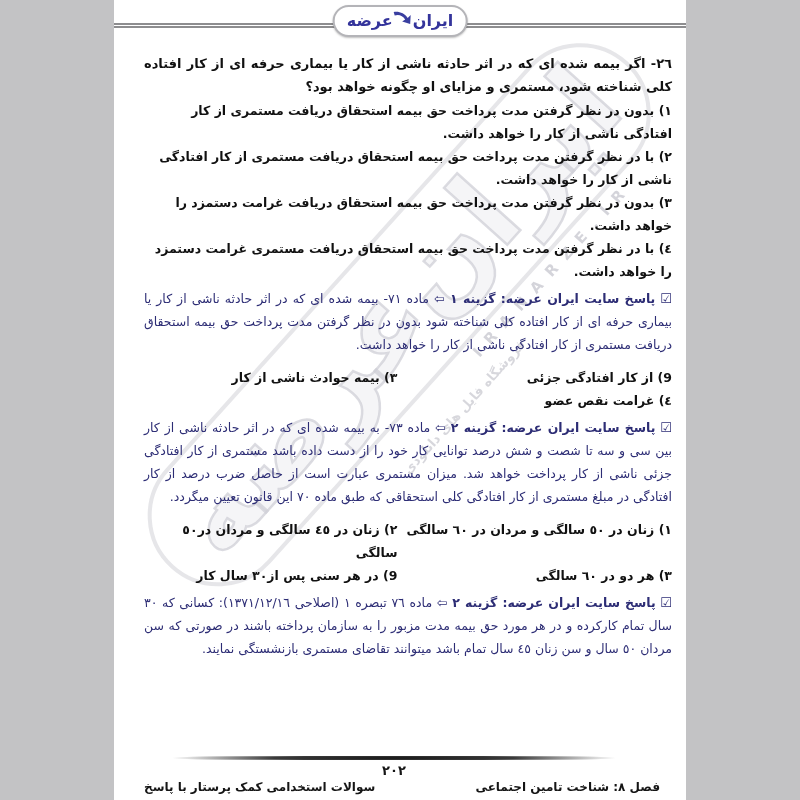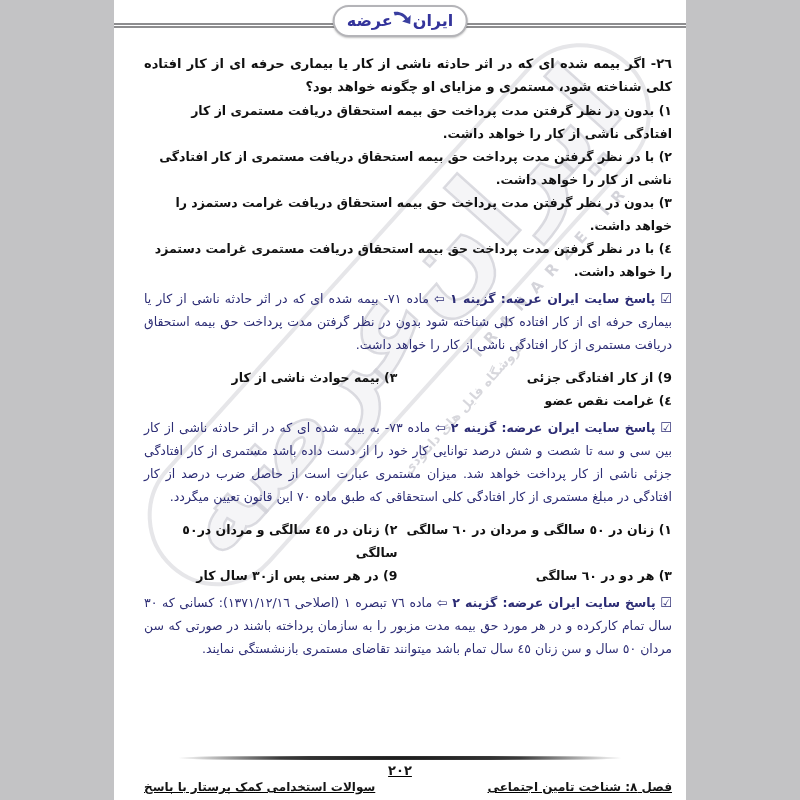--- a/index.html
+++ b/index.html
@@ -99,23 +99,22 @@
   .answer {
     margin: 4px 0 0 0;
     font-size: 12.5px; font-weight: normal; line-height: 23px;
     text-align: justify;
     color: #2d2d75;
   }
   .answer .chk { font-size: 13px; }
   .answer .arrow-glyph { font-size: 13px; }
   
   .footer {
-    position: absolute; bottom: 6px; left: 0; right: 0; z-index: 2;
+    position: absolute; bottom: 6px; left: 0; right: 12px; z-index: 2;
     background: #ffffff;
-    text-decoration: underline;
   }
   .footer-divider {
     margin: 0 auto; width: 446px; height: 4px;
     background: radial-gradient(ellipse 50% 100% at center, #161616 0%, #3a3a3a 55%, rgba(110,110,110,0) 100%);
   }
   .page-num {
     text-align: center; font-size: 13px; font-weight: bold;
     margin-top: 3px; color: #151515;
   }
   .footer-row {

